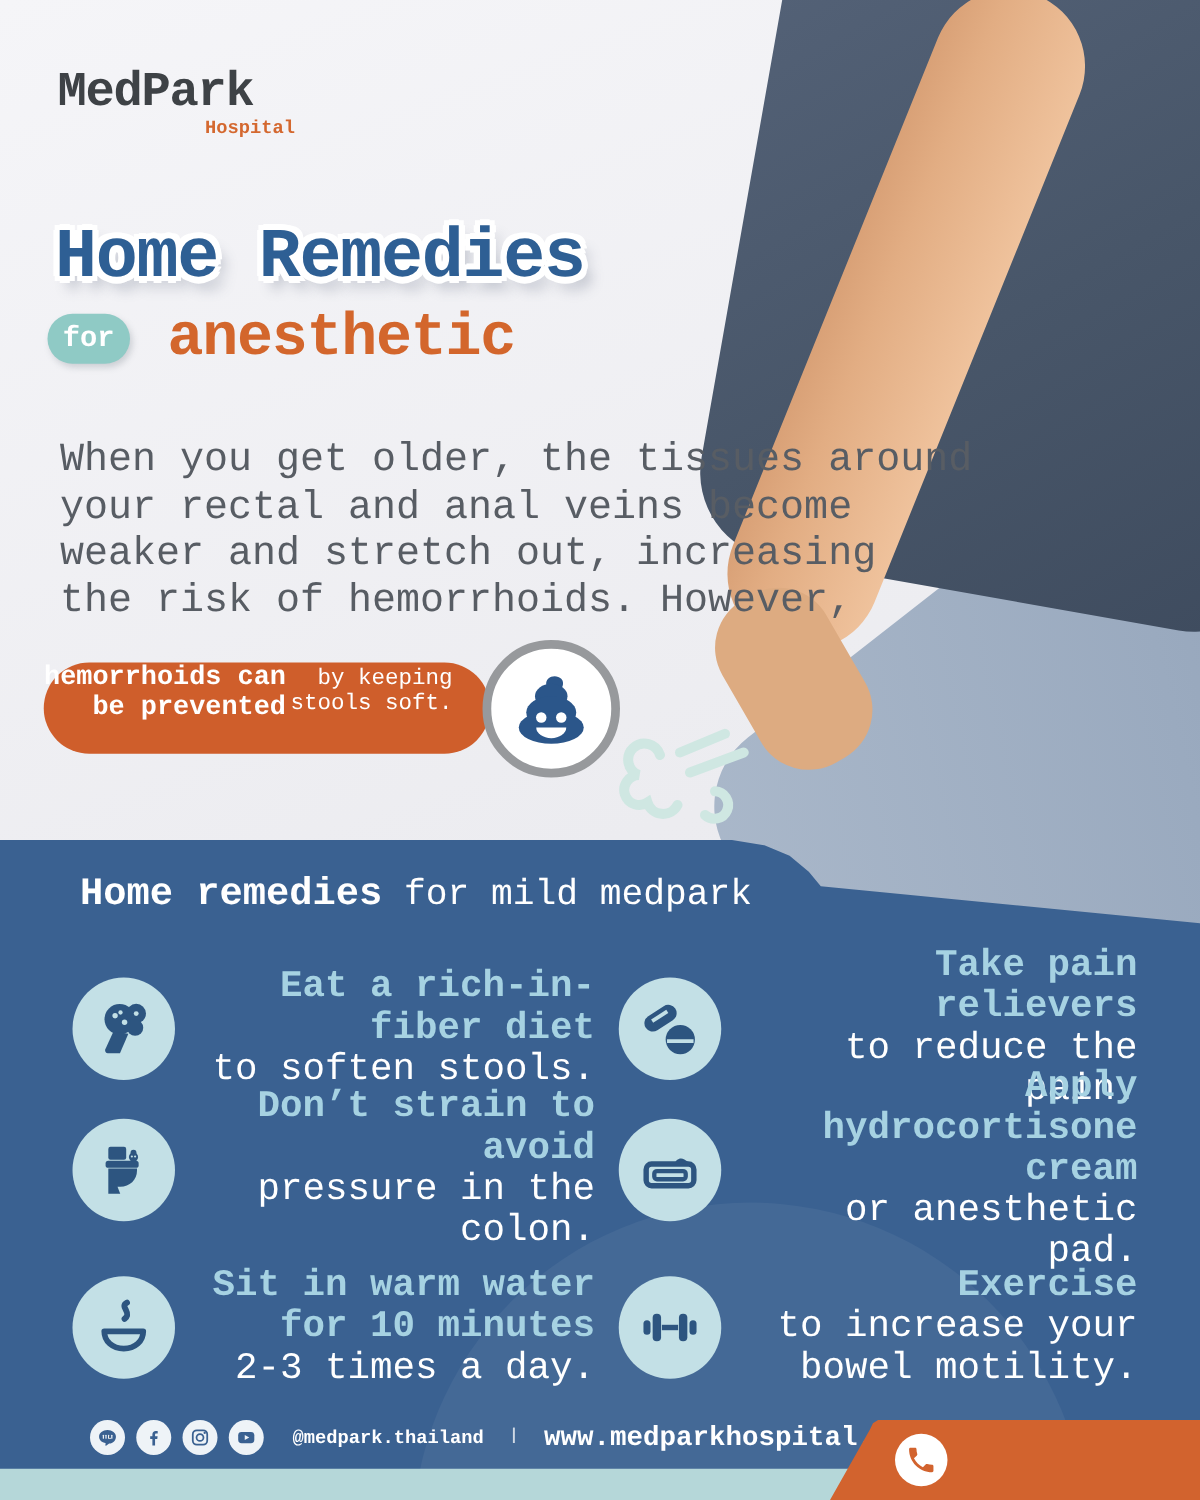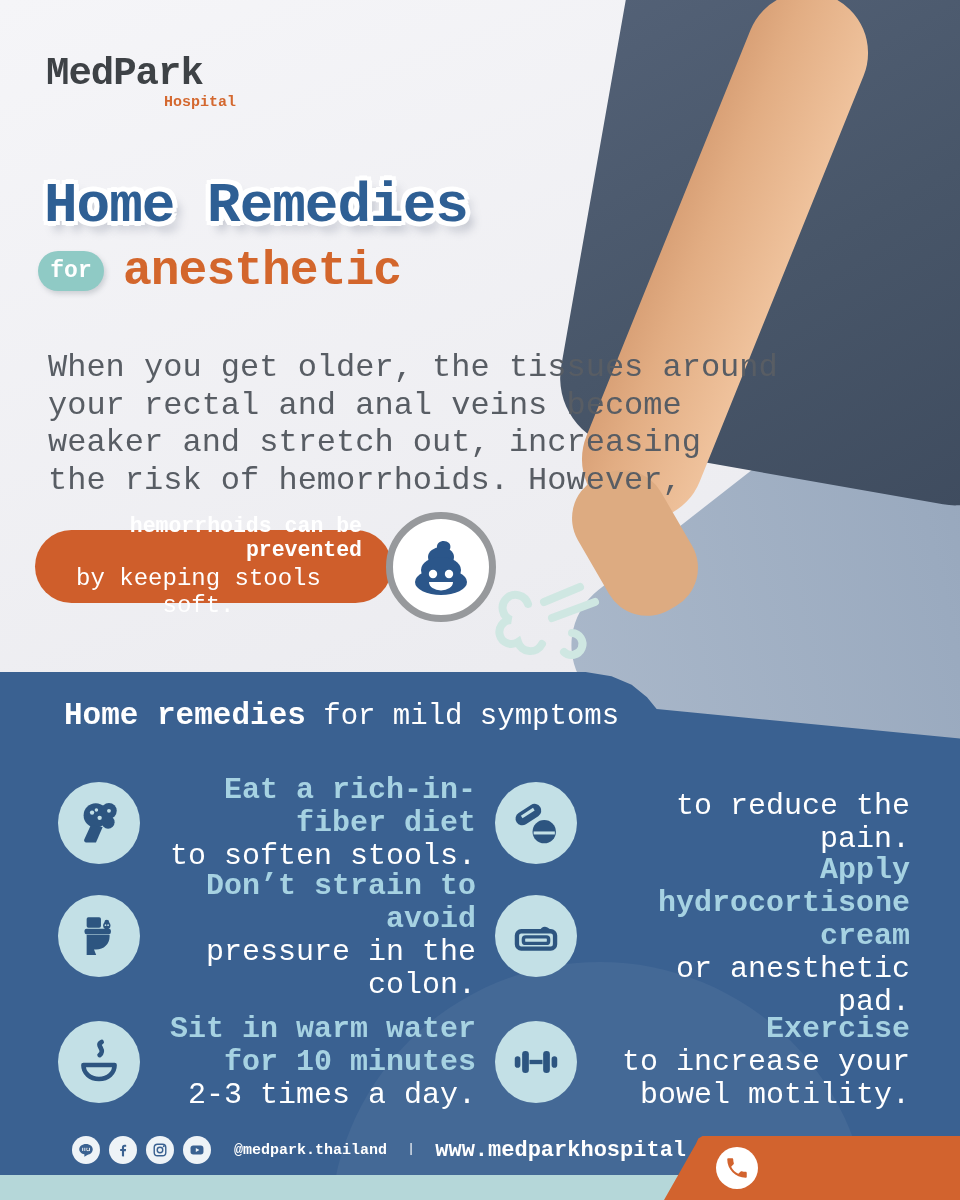--- a/index.html
+++ b/index.html
@@ -24,33 +24,33 @@
 
   
   .logo{left:46px;top:52px;width:190px;}
   .logo-main{font-size:39px;font-weight:700;color:#3e4246;letter-spacing:-1px;}
   .logo-sub{font-size:15px;font-weight:700;color:#d4682f;text-align:right;margin-top:-2px;}
 
   
   .title1{left:44px;top:174px;font-size:56px;font-weight:800;color:#2e5f94;letter-spacing:-1px;
     text-shadow:-4px -4px 0 #fff,4px -4px 0 #fff,-4px 4px 0 #fff,4px 4px 0 #fff,
     -5px 0 0 #fff,5px 0 0 #fff,0 -5px 0 #fff,0 5px 0 #fff,7px 9px 10px rgba(110,120,140,.45);}
-  .title-row2{left:38px;top:244px;display:flex;align-items:center;gap:19px;}
+  .title-row2{left:38px;top:244px;display:flex;align-items:center;gap:30px;}
   .for-pill{width:66px;height:40px;border-radius:22px;background:#8fcac5;color:#fff;
     font-size:23px;font-weight:700;display:flex;align-items:center;justify-content:center;
     box-shadow:2px 3px 5px rgba(120,130,140,.3);}
   .title2{font-size:48px;font-weight:800;color:#d3662c;letter-spacing:-1px;}
 
   .intro{left:48px;top:349px;font-size:32px;line-height:37.5px;color:#585d64;}
 
   .callout{left:35px;top:530px;width:357px;height:73px;border-radius:37px;background:#cf5e2b;
-    display:flex;flex-direction:column;justify-content:center;text-align:right;padding-right:30px;
+    display:flex;flex-direction:row;justify-content:center;text-align:right;padding-right:30px;
     color:#fff;}
   .callout .c1{font-size:21.5px;font-weight:700;}
-  .callout .c2{font-size:24px;font-weight:400;margin-top:3px;text-align:center;}
+  .callout .c2{font-size:18px;font-weight:400;margin-top:3px;}
 
   .poop-badge{left:386px;top:512px;width:110px;height:110px;border-radius:50%;
     background:#fff;border:7px solid #97999c;display:flex;align-items:center;justify-content:center;z-index:3;}
   .gas{left:492px;top:578px;z-index:2;}
 
   
   .panel{left:0;top:672px;width:960px;height:528px;background:#3a6191;z-index:4;
     clip-path:polygon(0 0,61% 0,63.7% .8%,65.8% 2.4%,67.4% 4.8%,68.4% 7%,100% 12.6%,100% 100%,0 100%);}
   .panel-deco{position:absolute;left:330px;top:290px;width:540px;height:540px;border-radius:50%;
     background:rgba(255,255,255,.05);}
@@ -132,21 +132,21 @@
       <path d="M52 24 L88 9"></path>
       <path d="M60 40 L103 24"></path>
       <path d="M80 55 a11 11 0 1 1 -8 19"></path>
     </svg>
   </div>
 
   <div class="abs panel">
     <div class="panel-deco"></div>
 
     <div class="panel-heading">
-      <span class="ph-bold">Home remedies</span><span class="ph-rest"> for mild symptoms</span>
+      <span class="ph-bold">Home remedies</span><span class="ph-rest"> for mild medpark</span>
     </div>
 
     <div class="grid">
 
       <div class="item">
         <div class="item-icon">
           <svg width="52" height="52" viewBox="0 0 24 24">
             <g fill="#2d5580">
               <circle cx="10.5" cy="8.5" r="5.6"></circle>
               <circle cx="16.6" cy="6.4" r="3.6"></circle>
@@ -172,20 +172,21 @@
           <svg width="52" height="52" viewBox="0 0 24 24">
             <g fill="#2d5580">
               <rect x="2" y="5" width="13" height="6.2" rx="3.1" transform="rotate(-33 8.5 8.1)"></rect>
               <circle cx="15.8" cy="16" r="5.4"></circle>
             </g>
             <path d="M5.4 9.2 l5.6-3.6" stroke="#c3e0e6" stroke-width="1.4"></path>
             <path d="M10.9 16.6 h9.8" stroke="#c3e0e6" stroke-width="1.4"></path>
           </svg>
         </div>
         <div class="item-text">
+          <span class="b">Take pain relievers</span>
           <span>to reduce the pain.</span>
         </div>
       </div>
 
       <div class="item">
         <div class="item-icon">
           <svg width="52" height="52" viewBox="0 0 24 24">
             <g fill="#2d5580">
               <rect x="6.3" y="3.4" width="6.6" height="4.8" rx=".8"></rect>
               <rect x="5.3" y="8.6" width="12.2" height="2.6" rx="1"></rect>

